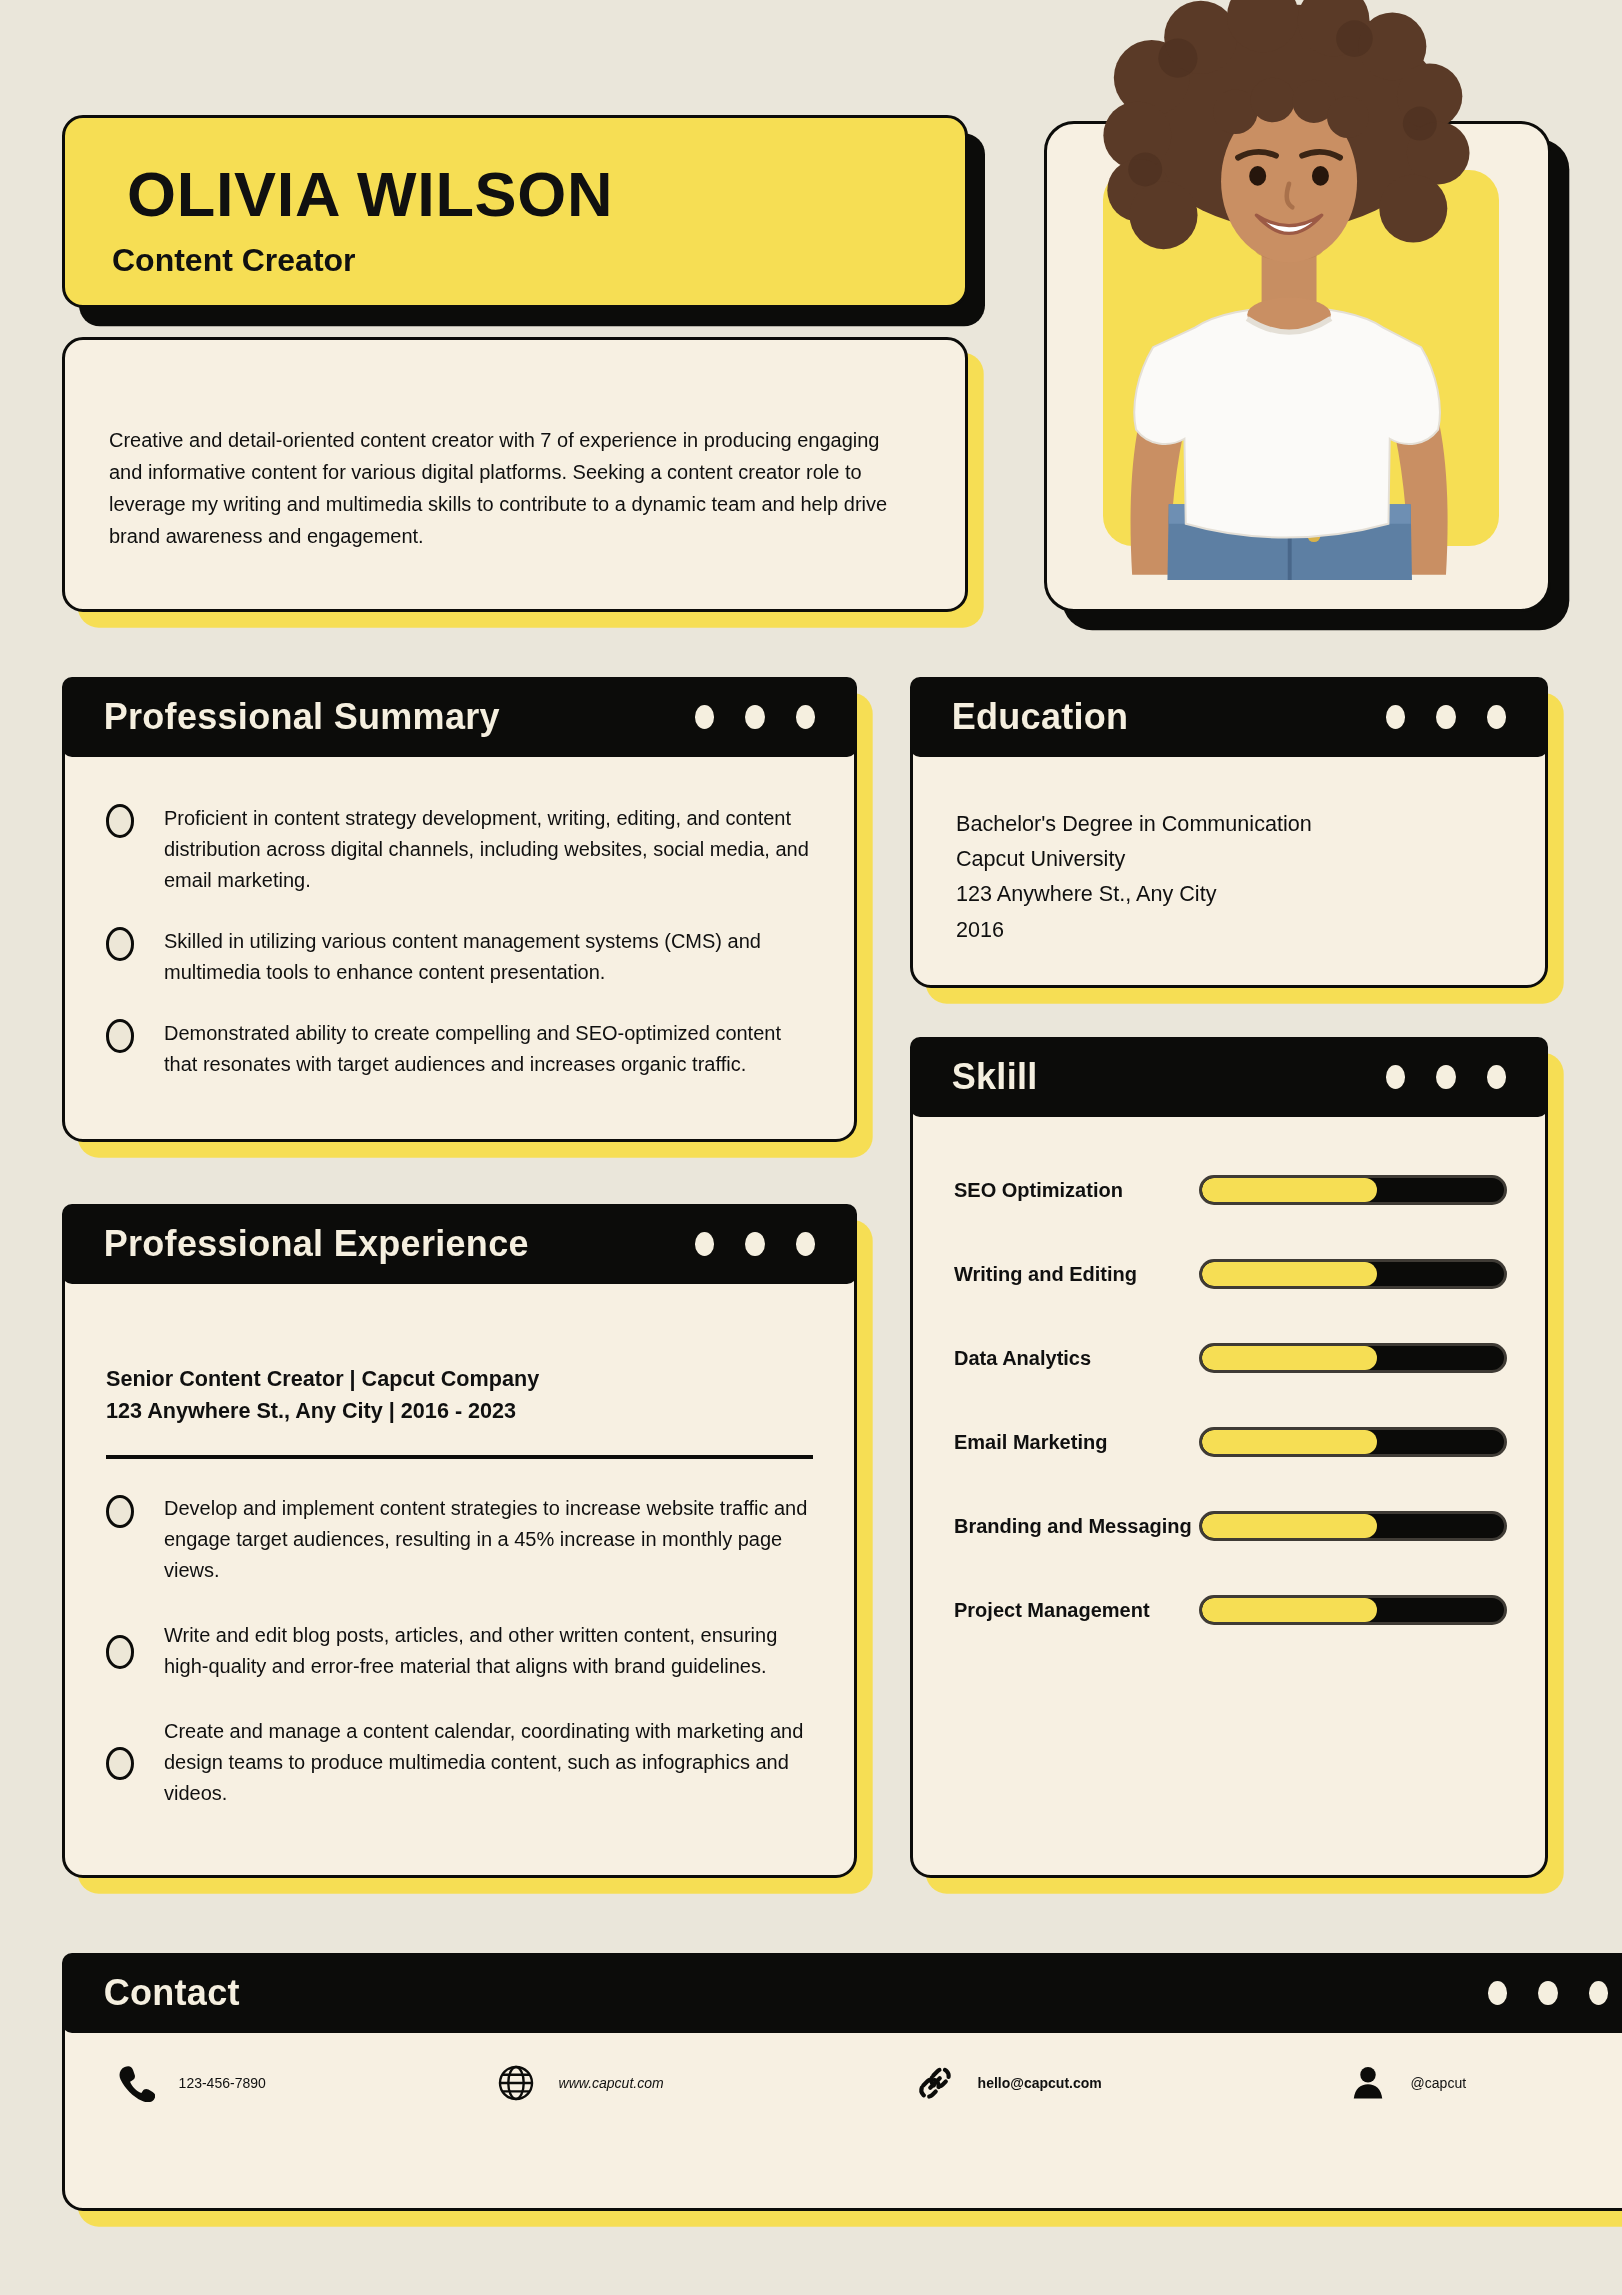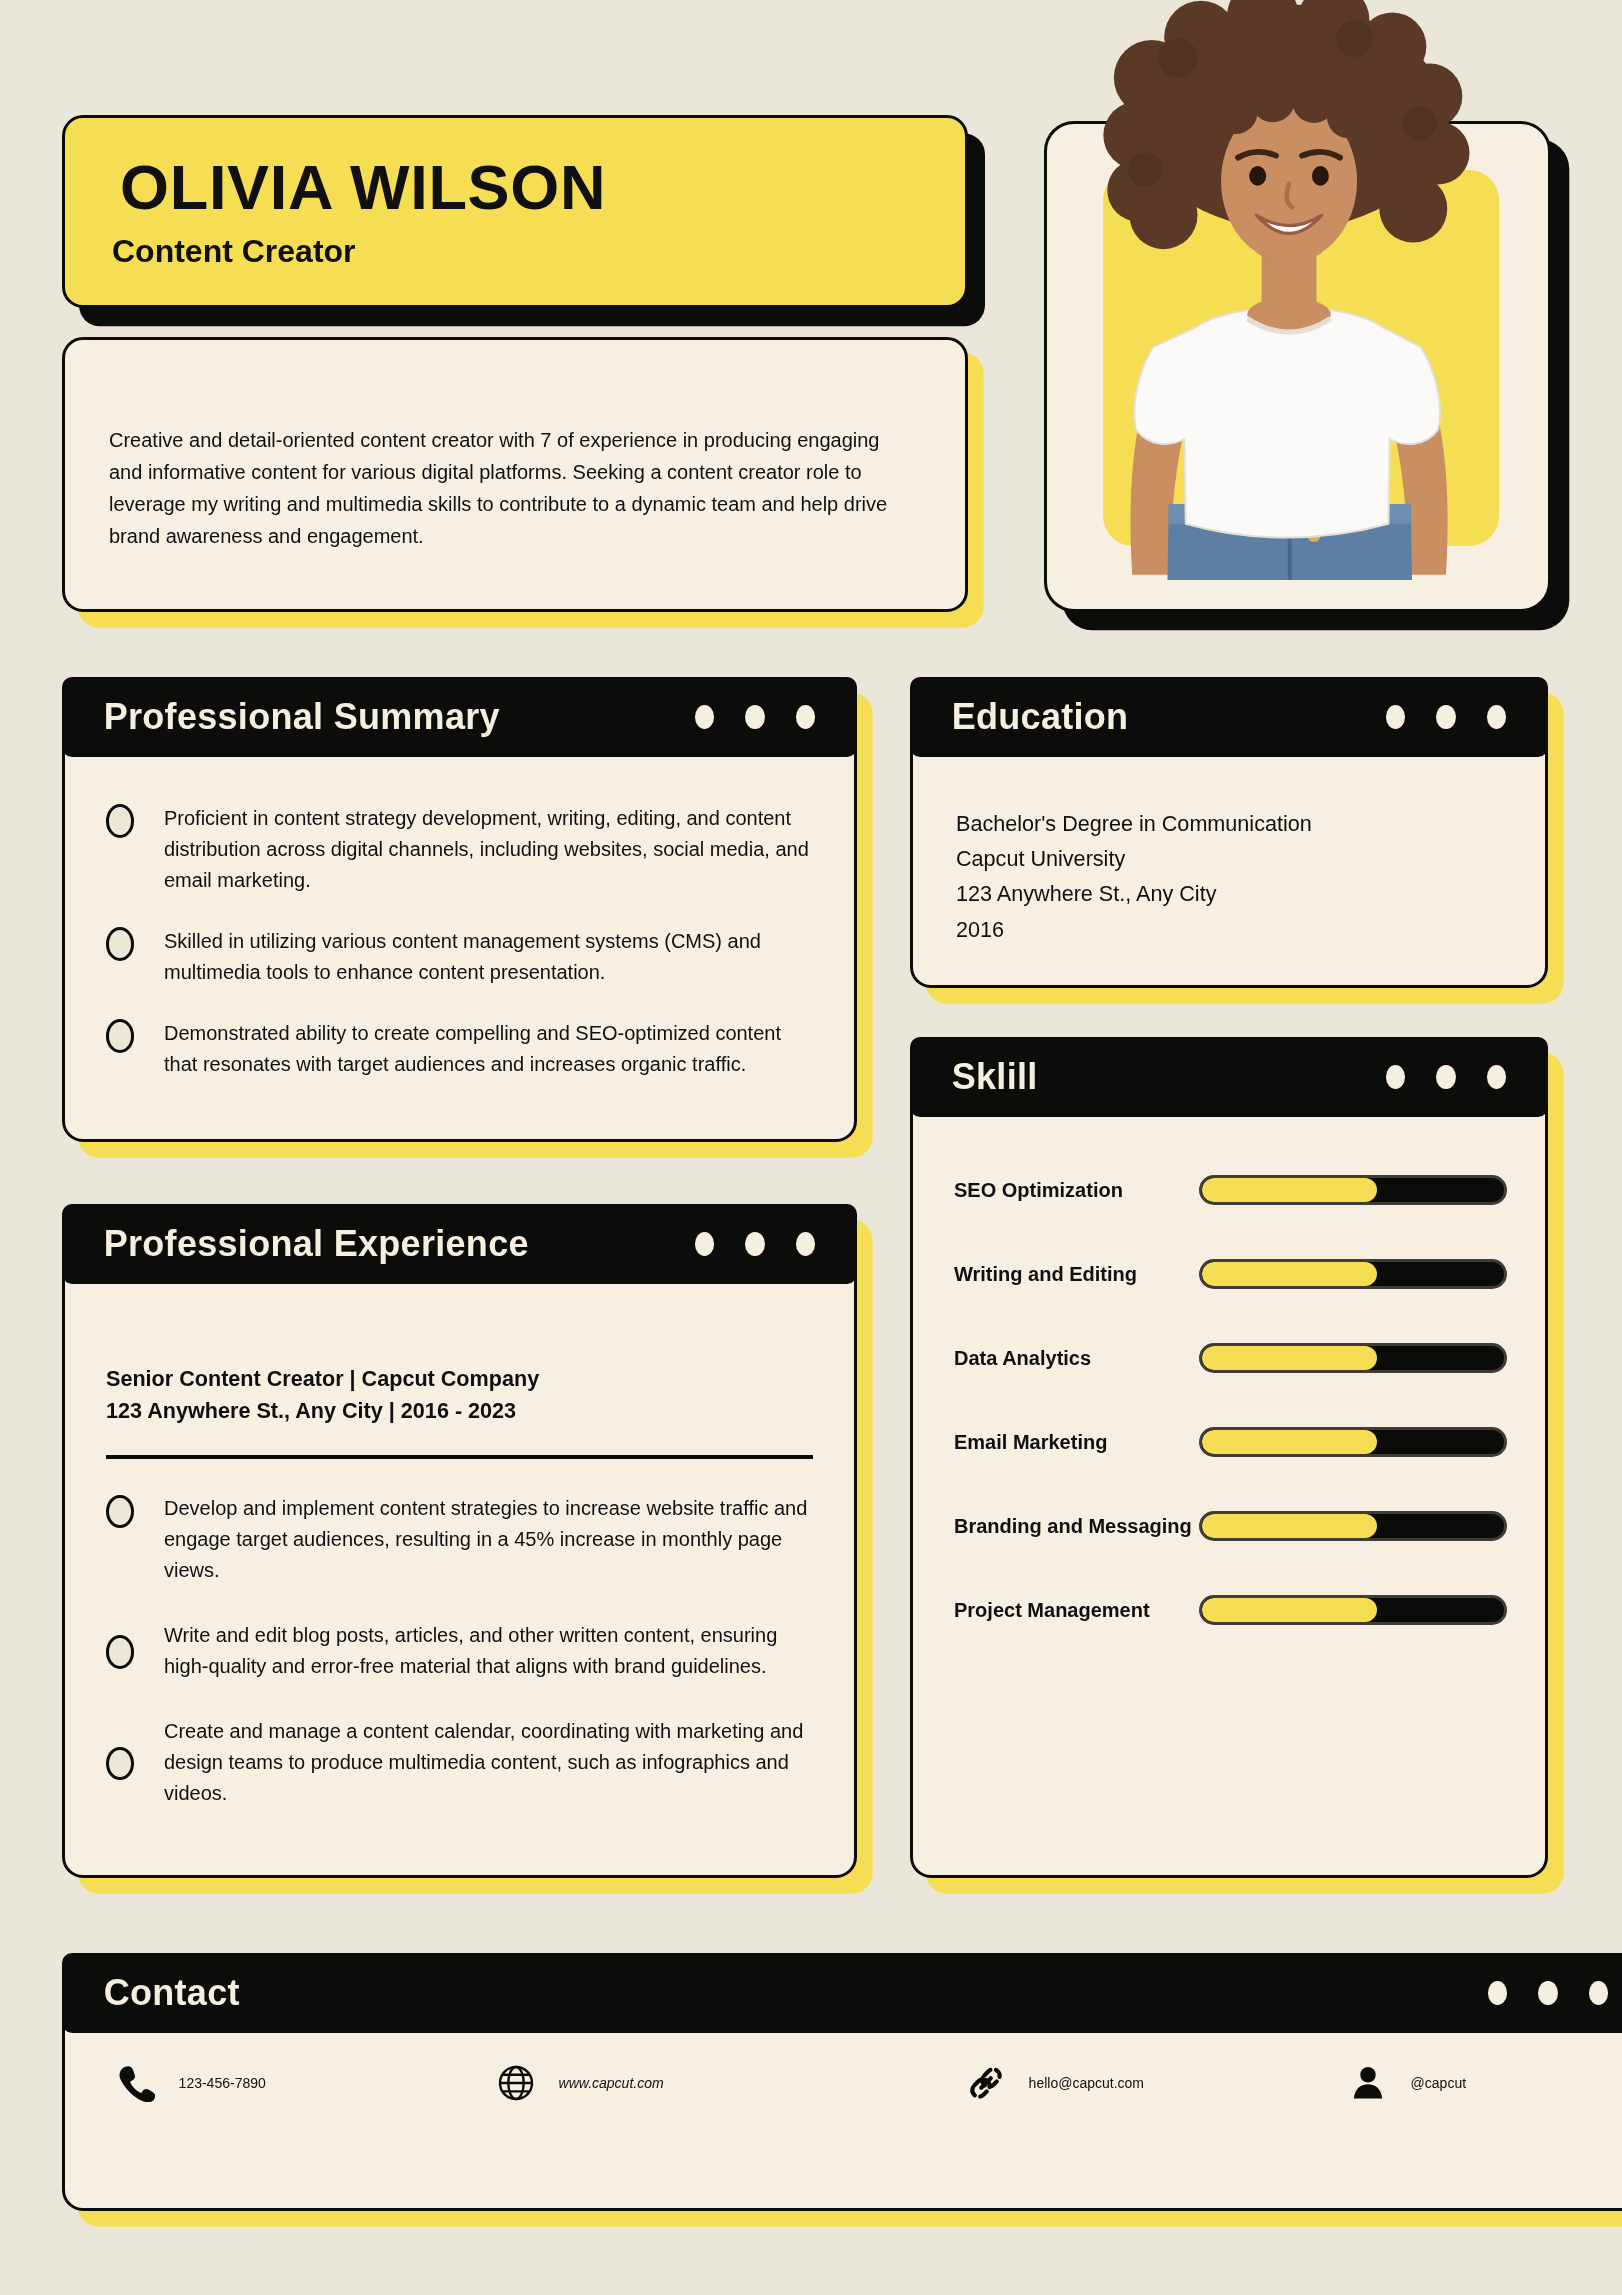--- a/index.html
+++ b/index.html
@@ -11,21 +11,21 @@
   }
   .card { position:absolute; box-sizing:border-box; border-radius:21px; }
 
   
   .title-card {
     left:62px; top:115px; width:906px; height:193px;
     background:#F6DE54; border:3.9px solid #0C0C0A;
     box-shadow:17px 18.3px 0 #0C0C0A;
     padding:27.5px 47px;
   }
-  .person-name { margin:8px; font-size:63px; font-weight:700; letter-spacing:0.7px; line-height:1.05; }
+  .person-name { margin:15px; font-size:63px; font-weight:700; letter-spacing:0.7px; line-height:1.05; }
   .person-role { margin:13px 0 0 0; font-size:32px; font-weight:700; }
 
   
   .intro-card {
     left:62px; top:337px; width:906px; height:275px;
     background:#F7F0E2; border:3.3px solid #0C0C0A;
     box-shadow:15.7px 15.7px 0 #F6DE54;
     padding:84px 59px 0 44px;
   }
   .intro-card p { margin:0; font-size:20px; line-height:1.6; }
@@ -88,21 +88,21 @@
 
   
   .experience-body { position:absolute; left:0; right:0; top:156px; padding:0 41px; }
   .exp-role, .exp-meta { margin:0; font-size:21.6px; font-weight:700; line-height:1.5; }
   .exp-sep { margin:27.5px 0 34px 0; border:none; border-top:4.6px solid #0C0C0A; }
   .exp-bullets { display:flex; flex-direction:column; gap:34px; }
 
   
   .contact-item { position:absolute; top:97px; height:60px; display:flex; align-items:center; gap:23.6px; }
   .contact-item .label { font-size:14px; }
-  .ci-0 { left:52px; } .ci-1 { left:432px;font-style:italic; } .ci-2 { left:902px; } .ci-3 { left:1284px; }
+  .ci-0 { left:52px; } .ci-1 { left:432px;font-style:italic; } .ci-2 { left:851px;font-weight:bold; } .ci-3 { left:1284px; }
   .cicon { width:38px; height:38px; }
 </style>
 </head>
 <body>
 
 <div class="page">
 
   <section class="card title-card">
     <h1 class="person-name">OLIVIA WILSON</h1>
     <h2 class="person-role">Content Creator</h2>

